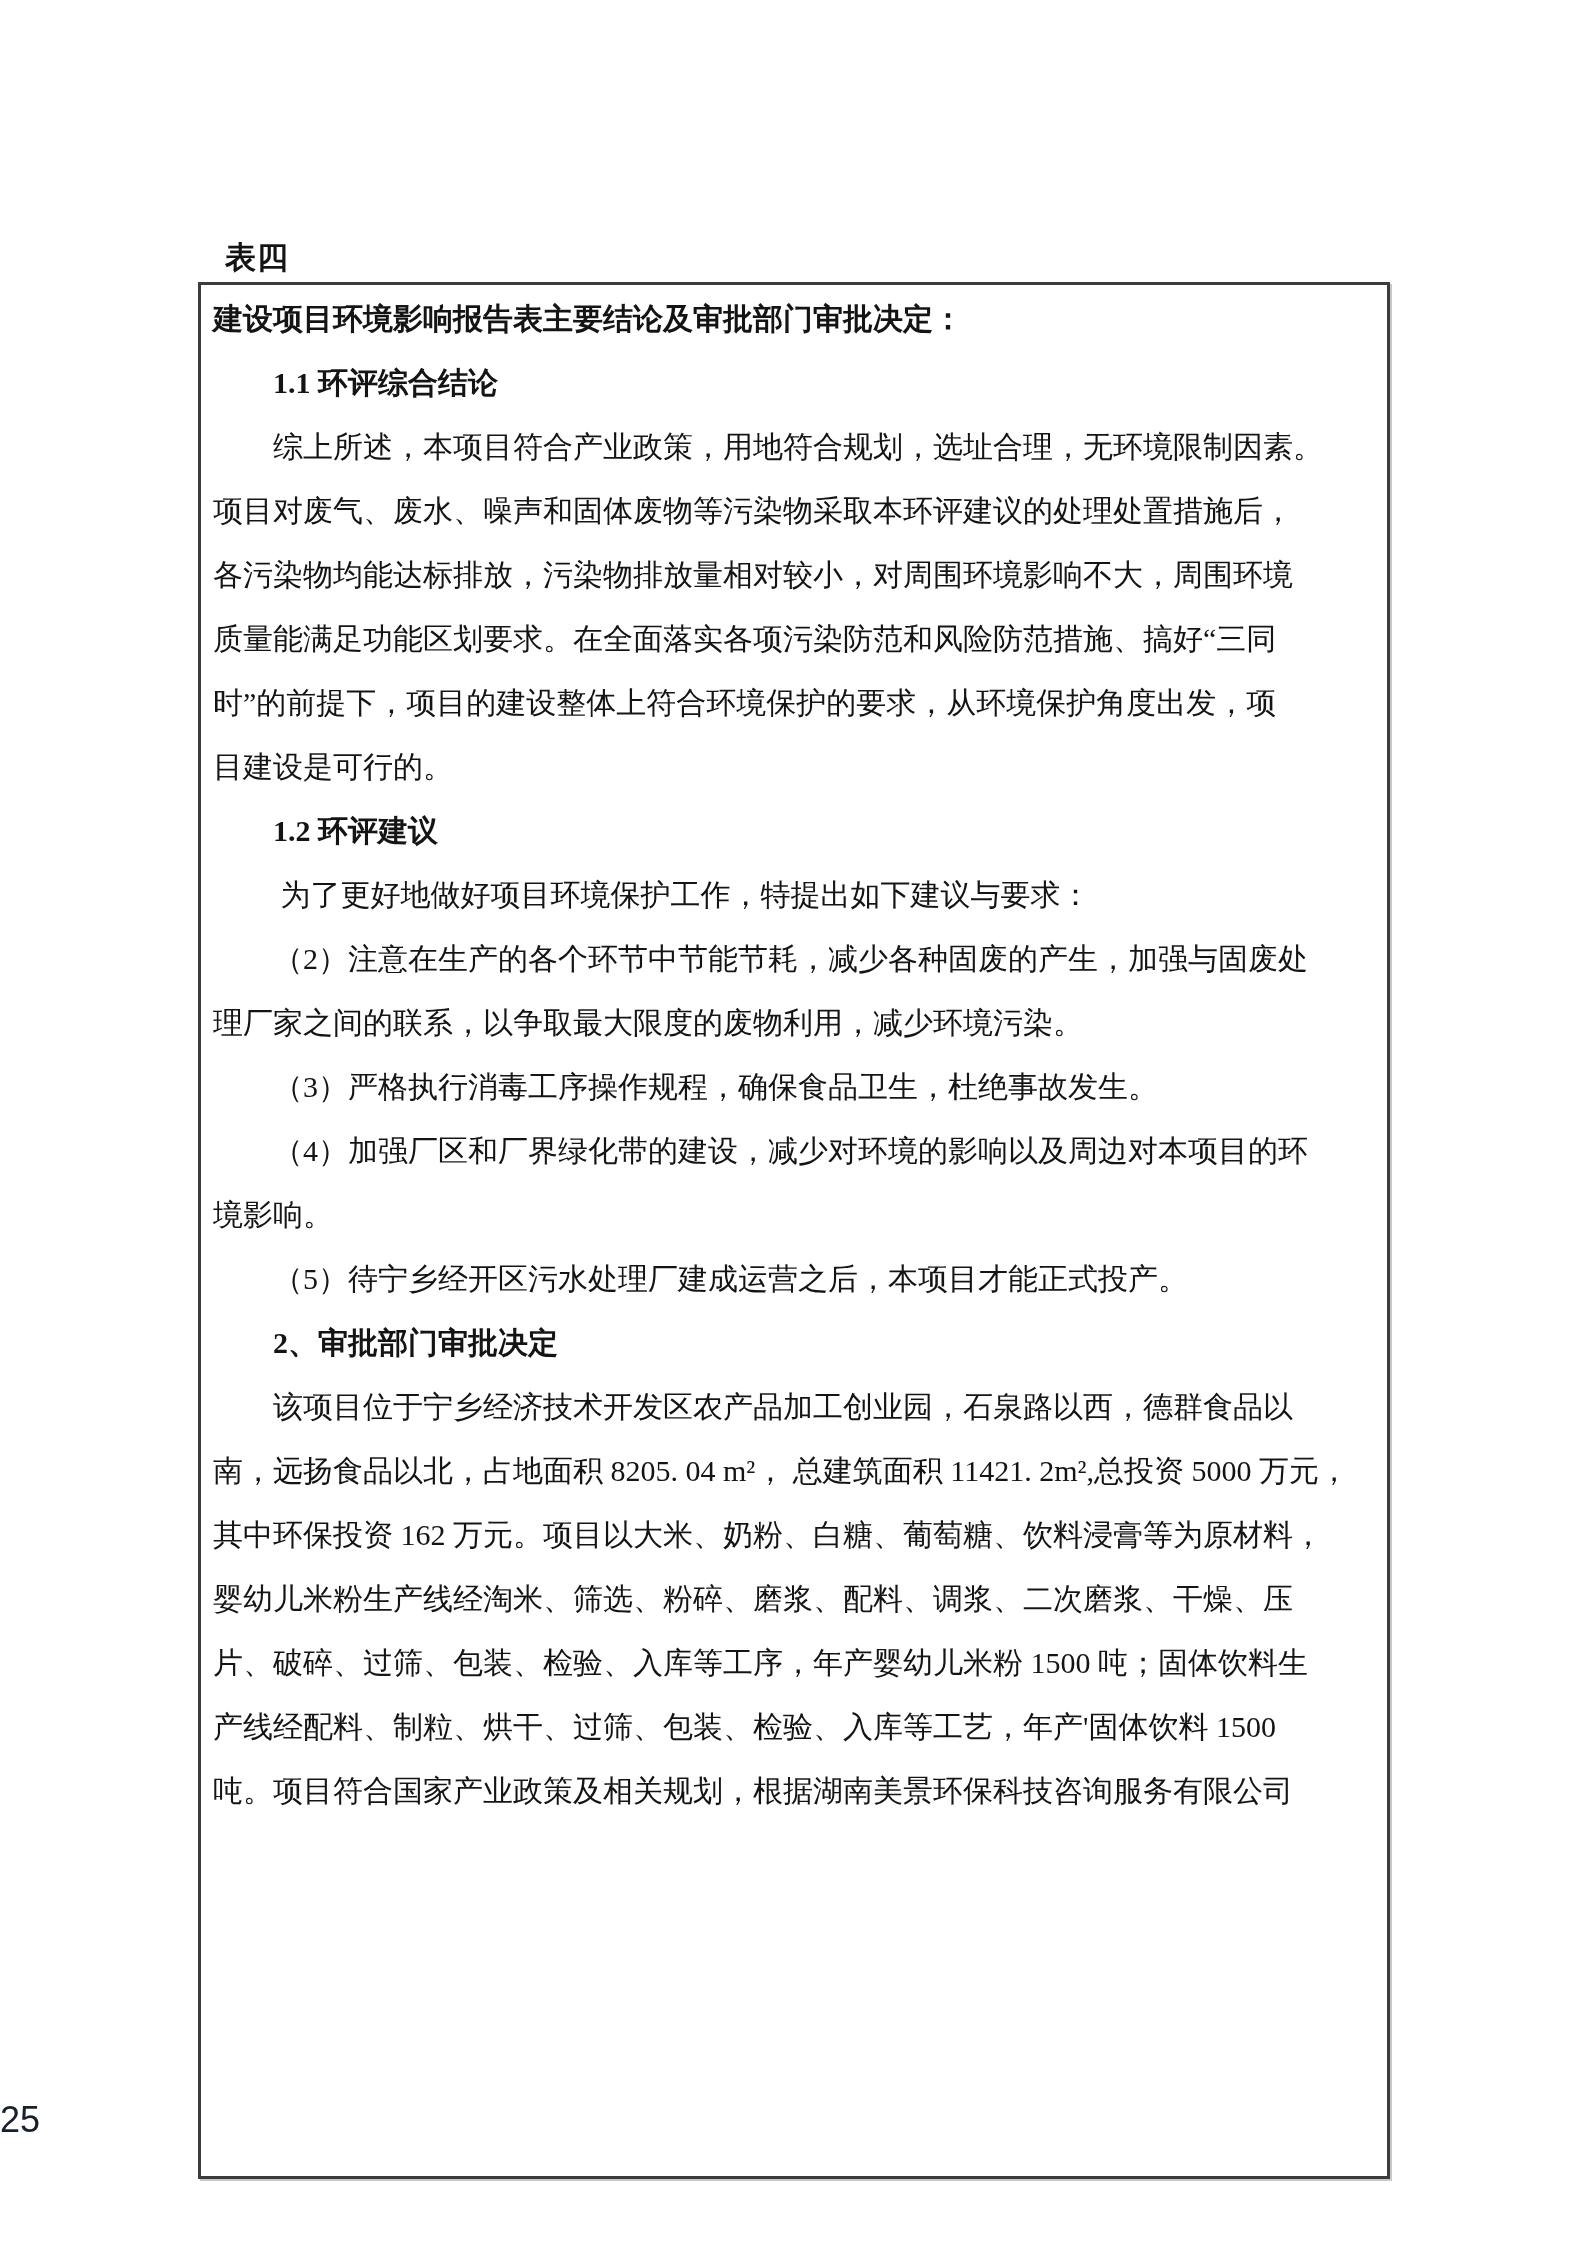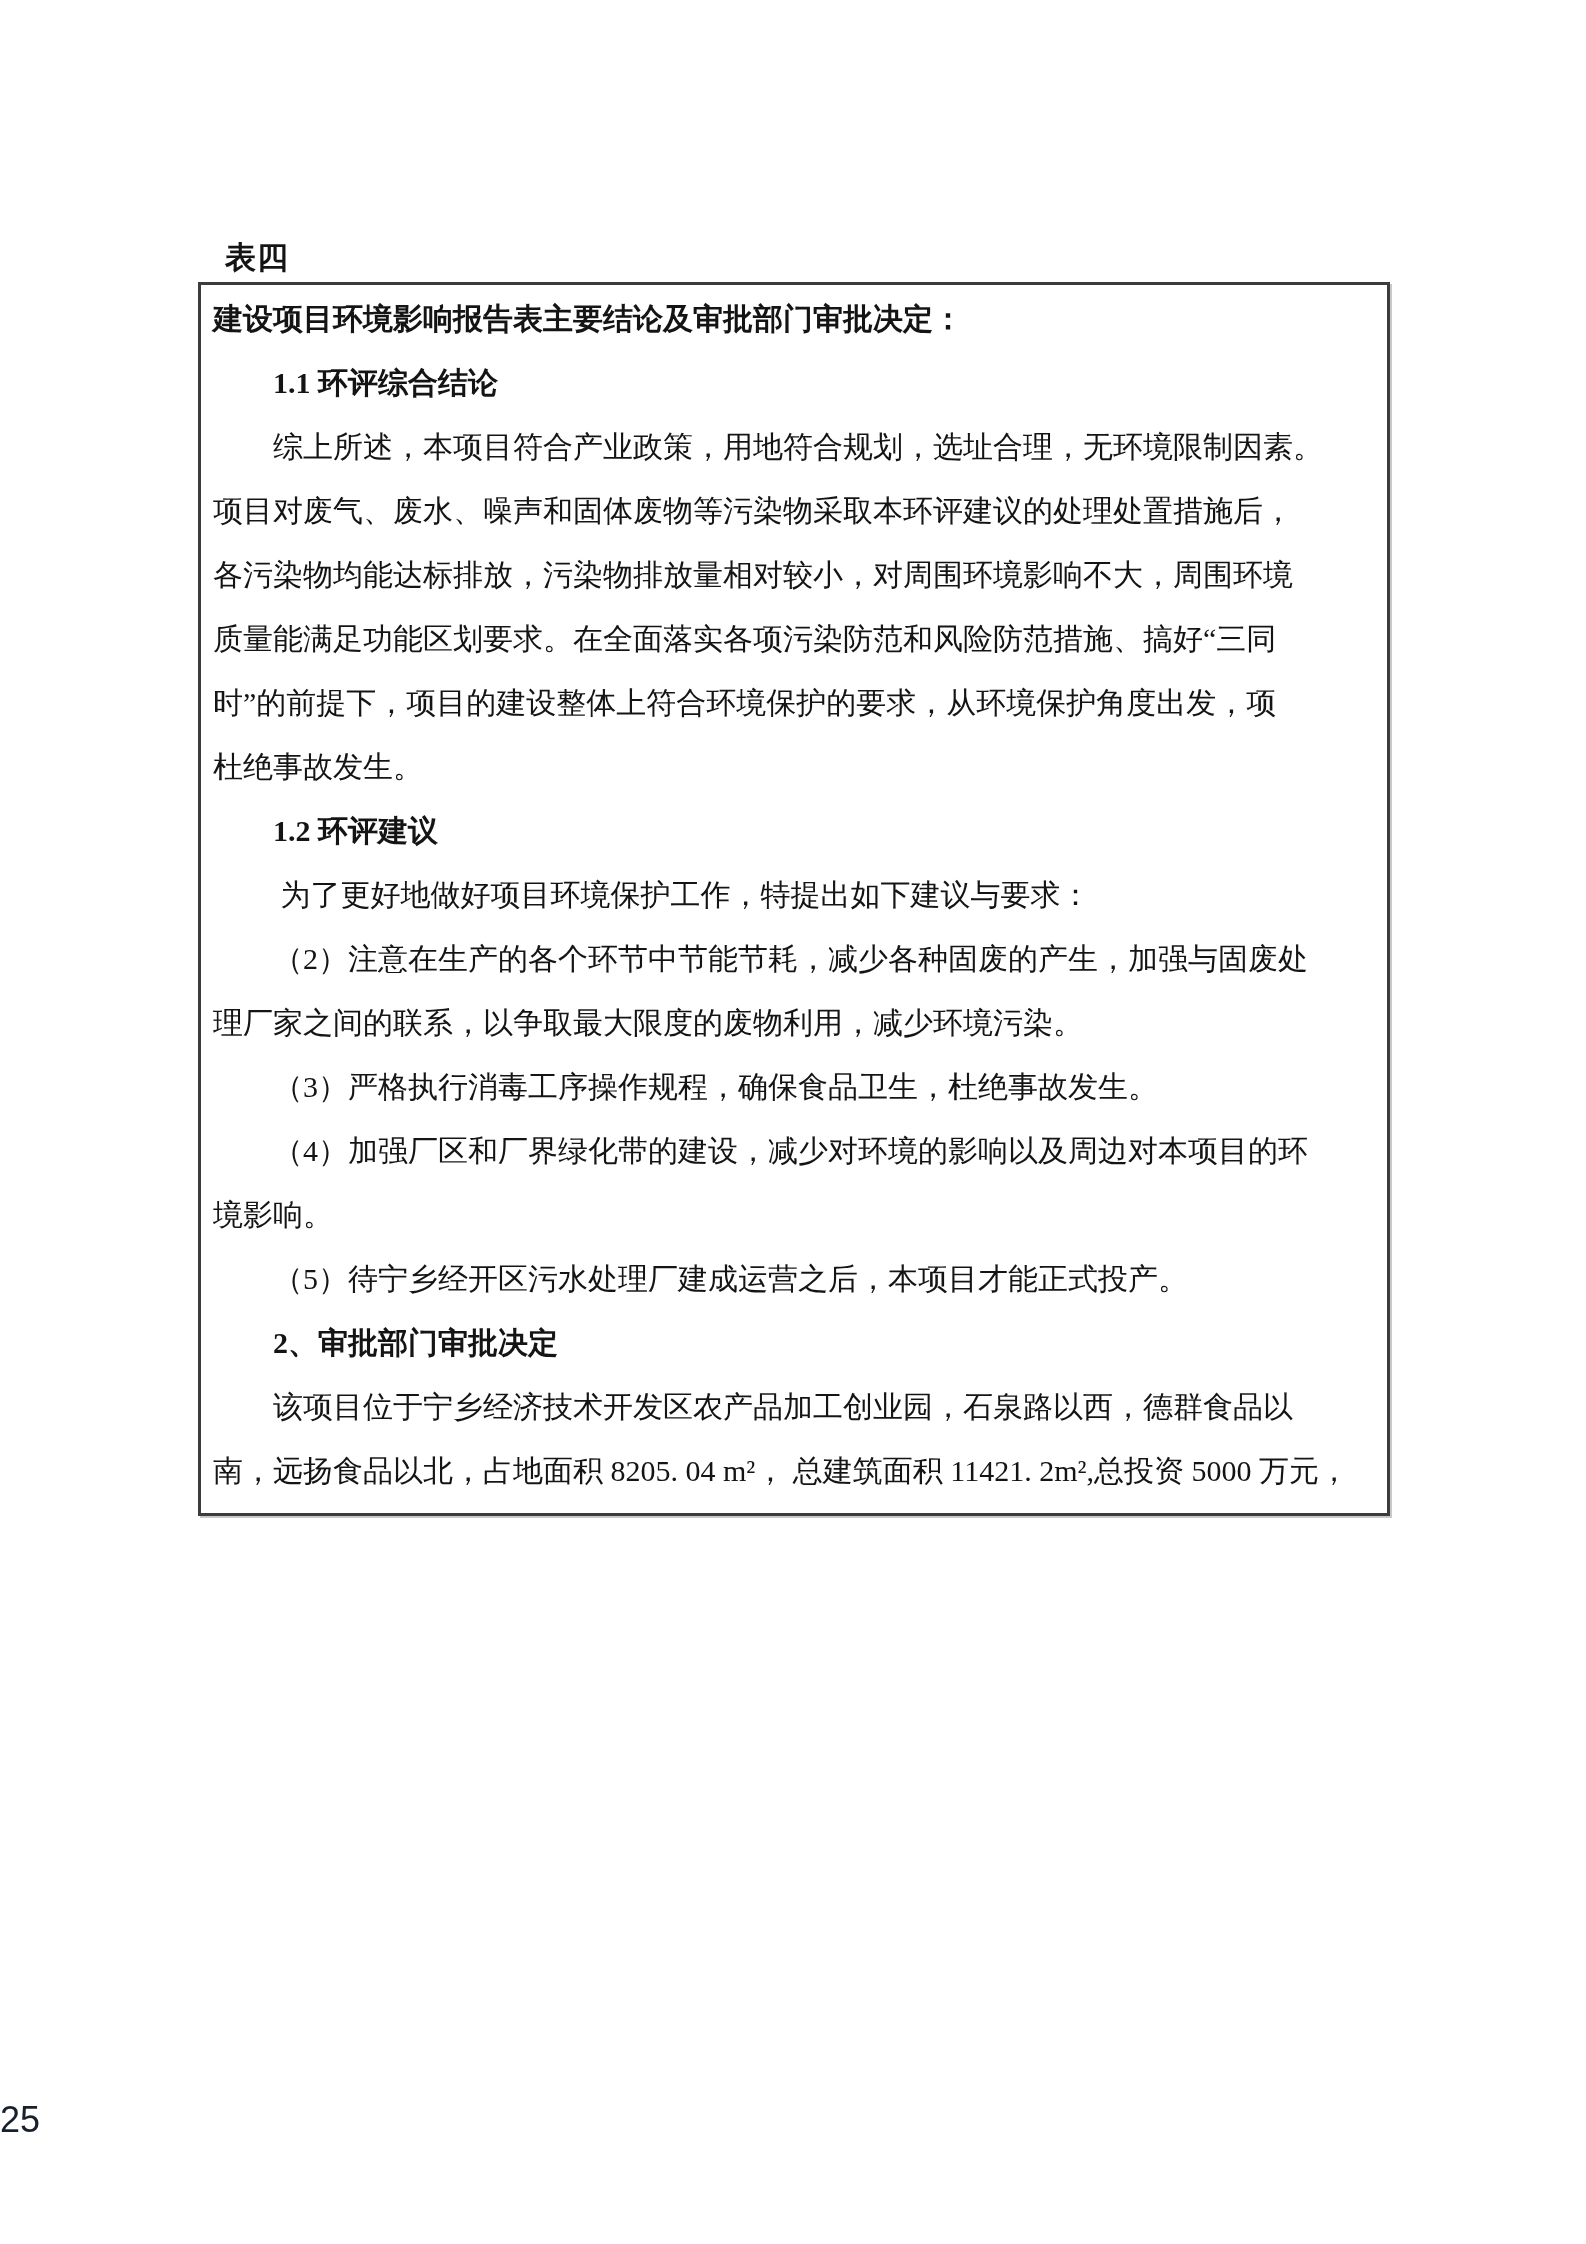--- a/index.html
+++ b/index.html
@@ -22,21 +22,21 @@
     font-weight: bold;
     line-height: 40px;
     letter-spacing: 1px;
     white-space: pre;
   }
   .doc-box {
     position: absolute;
     left: 198px;
     top: 282px;
     width: 1192px;
-    height: 1234px;
+    height: 1897px;
     box-sizing: border-box;
     border: 3px solid #3c3c3c;
     box-shadow: 2px 2px 0 #c9c9c9;
     padding: 2px 12px 0 12px;
     overflow: hidden;
   }
   .doc-title {
     font-size: 30px;
     font-weight: bold;
     line-height: 64px;
@@ -77,21 +77,21 @@
     <div class="doc-title">建设项目环境影响报告表主要结论及审批部门审批决定：</div>
 
 
     <div class="sec heading">　　1.1 环评综合结论</div>
 
     <div class="sec paragraph">　　综上所述，本项目符合产业政策，用地符合规划，选址合理，无环境限制因素。
 项目对废气、废水、噪声和固体废物等污染物采取本环评建议的处理处置措施后，
 各污染物均能达标排放，污染物排放量相对较小，对周围环境影响不大，周围环境
 质量能满足功能区划要求。在全面落实各项污染防范和风险防范措施、搞好“三同
 时”的前提下，项目的建设整体上符合环境保护的要求，从环境保护角度出发，项
-杜绝事故发生。</div>
+目建设是可行的。</div>
 
     <div class="sec heading">　　1.2 环评建议</div>
 
     <div class="sec paragraph">　　 为了更好地做好项目环境保护工作，特提出如下建议与要求：</div>
 
 
     <div class="sec paragraph">　　（2）注意在生产的各个环节中节能节耗，减少各种固废的产生，加强与固废处
 理厂家之间的联系，以争取最大限度的废物利用，减少环境污染。</div>
 
     <div class="sec paragraph">　　（3）严格执行消毒工序操作规程，确保食品卫生，杜绝事故发生。</div>

